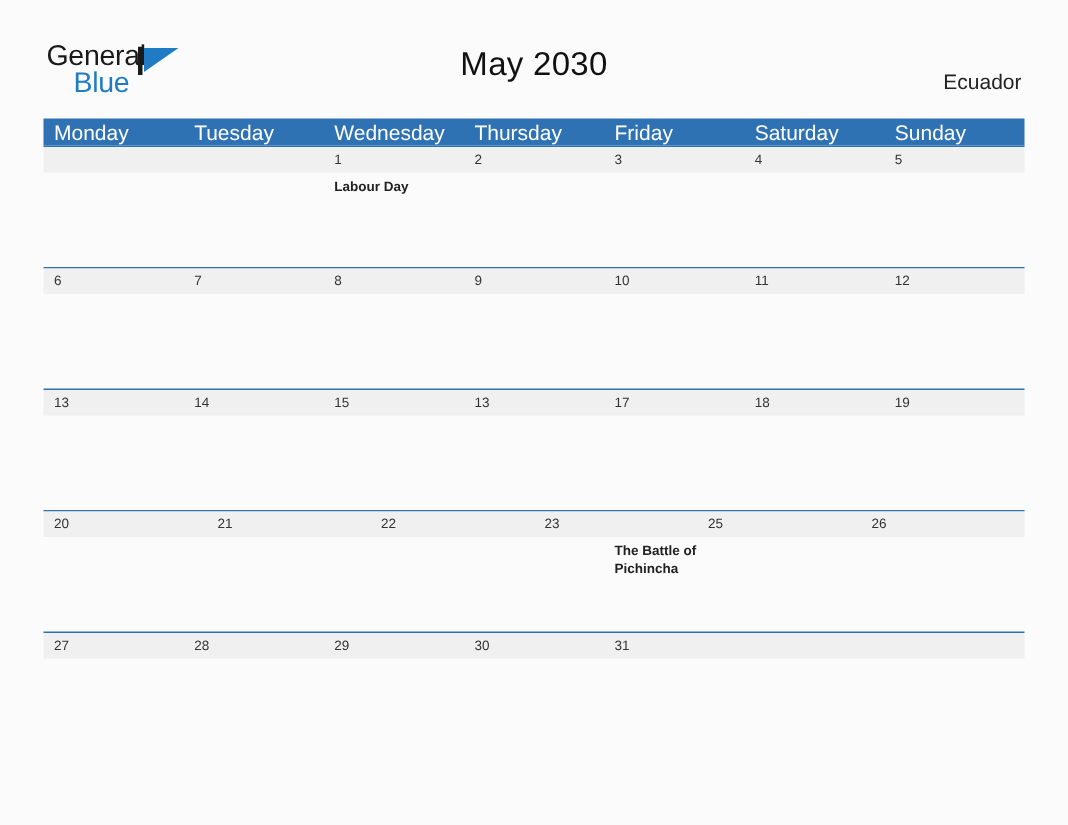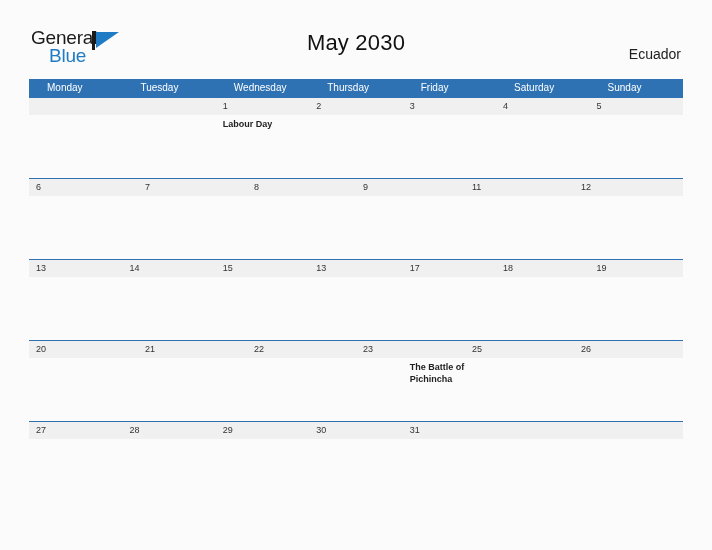--- a/index.html
+++ b/index.html
@@ -93,23 +93,23 @@
   }
 
   .weekday-row {
     display: flex;
     background: #2e72b4;
     height: 18px;
   }
   .weekday-cell {
     flex: 1 1 0;
     color: #ffffff;
-    font-size: 10px;
+    font-size: 14px;
     line-height: 18px;
-    padding-left: 18px;
+    padding-left: 7px;
     box-sizing: border-box;
     overflow: hidden;
     white-space: nowrap;
   }
 
   .week-row {
     position: relative;
     height: 81px;
     border-top: 1px solid #2e72b4;
     box-sizing: border-box;
@@ -218,20 +218,21 @@
           </div>
       </div>
     </div>
 
     <div class="week-row">
       <div class="date-band">
         <div class="date-band-cell">6</div>
         <div class="date-band-cell">7</div>
         <div class="date-band-cell">8</div>
         <div class="date-band-cell">9</div>
+        <div class="date-band-cell">10</div>
         <div class="date-band-cell">11</div>
         <div class="date-band-cell">12</div>
       </div>
       <div class="event-band">
         <div class="event-cell">
             <div class="event-text"></div>
           </div>
         <div class="event-cell">
             <div class="event-text"></div>
           </div>

